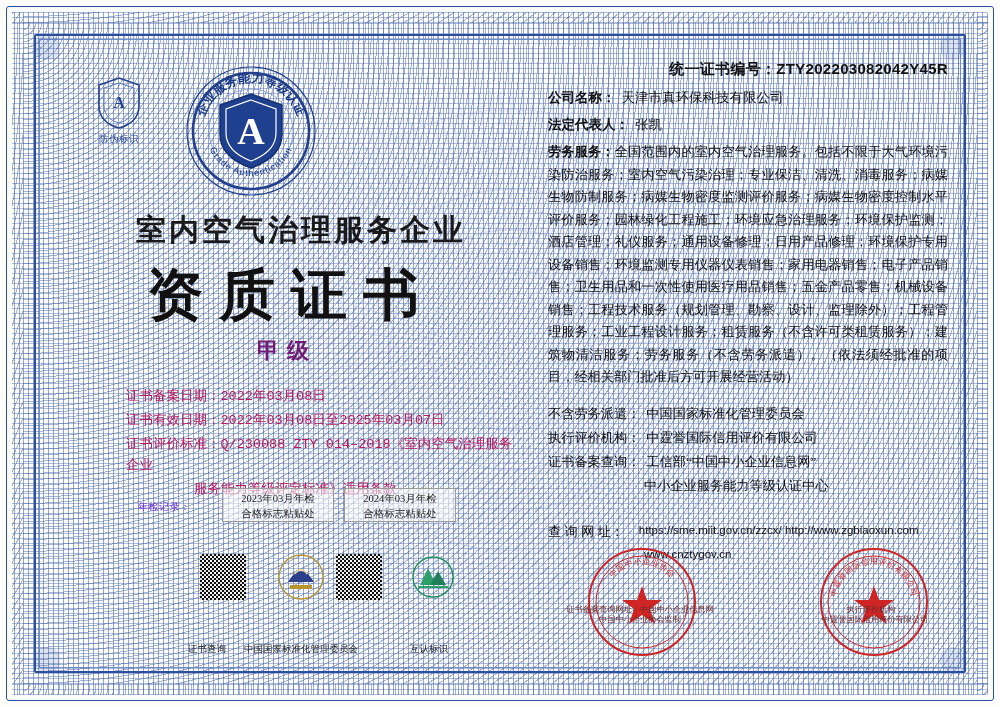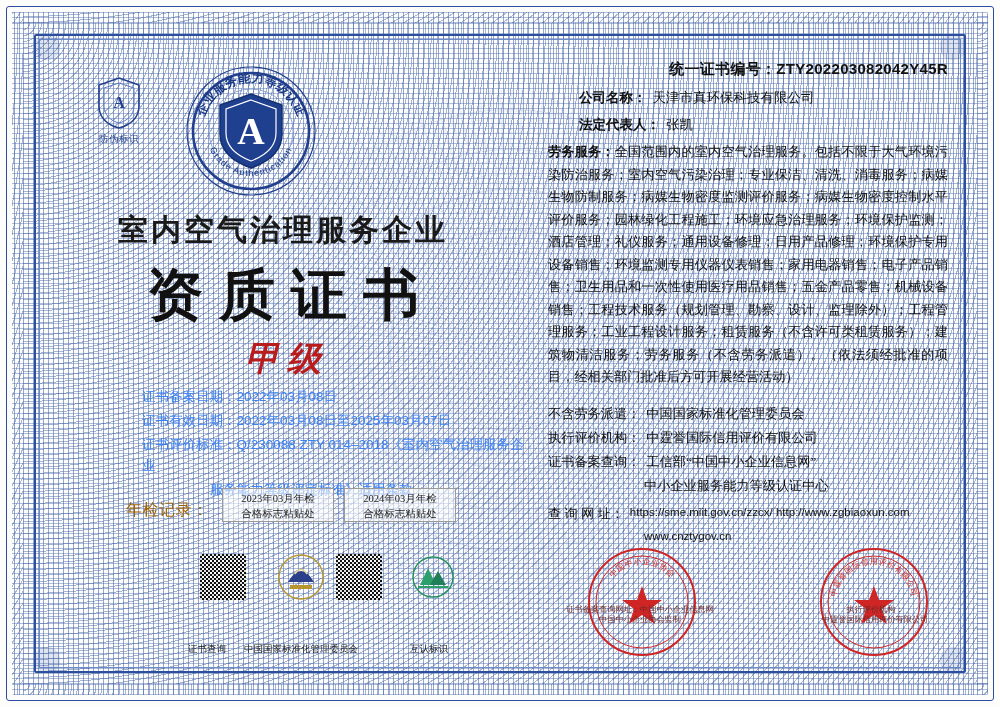--- a/index.html
+++ b/index.html
@@ -143,70 +143,70 @@
   .title-sub {
     position: absolute;
     left: 0; top: 162px;
     width: 470px;
     text-align: center;
     font-family: "Liberation Serif", serif;
     font-size: 30px;
     font-weight: bold;
     color: #1a1a1a;
     letter-spacing: 3px;
+    padding-left: 18px;
   }
   .title-main {
     position: absolute;
     left: 0; top: 210px;
     width: 470px;
     text-align: center;
     font-family: "Liberation Serif", serif;
     font-size: 56px;
     font-weight: bold;
     color: #111;
     letter-spacing: 16px;
     text-indent: 16px;
   }
   .title-grade {
     position: absolute;
     left: 0; top: 288px;
     width: 470px;
     text-align: center;
     font-family: "Liberation Serif", serif;
-    font-size: 34px;
+    font-size: 22px;
     font-weight: bold;
-    color: #b91c1c;
+    color: #701a75;
     letter-spacing: 8px;
     text-indent: 8px;
-    font-style: italic;
   }
 
   .meta {
     position: absolute;
-    left: 94px; top: 338px;
+    left: 78px; top: 338px;
     width: 390px;
-    font-family: Liberation Sans, sans-serif;
+    font-family: Liberation Mono, monospace;
     font-size: 13.5px;
-    color: #3b82f6;
+    color: #be185d;
     line-height: 21px;
   }
   .meta .row { margin-bottom: 3px; }
   .meta .row.indent2 { text-indent: 68px; }
 
   .annual {
     position: absolute;
     left: 78px; top: 440px;
     width: 392px;
   }
   .annual .label {
     position: absolute;
-    left: 0; top: 12px;
-    font-family: "Liberation Serif", serif;
-    font-size: 16px;
-    color: #a16207;
+    left: 12px; top: 12px;
+    font-family: "Liberation Serif", serif;
+    font-size: 10px;
+    color: #6d28d9;
     letter-spacing: .5px;
   }
   .annual .box {
     position: absolute;
     top: 0;
     width: 112px;
     height: 34px;
     border: 1px solid #9a9a9a;
     background: rgba(255,255,255,.55);
     font-family: "Liberation Serif", serif;
@@ -276,21 +276,20 @@
     display: flex;
     font-size: 13.5px;
     line-height: 22px;
     margin-bottom: 5px;
   }
   .field .k {
     flex: 0 0 auto;
     font-weight: bold;
     white-space: nowrap;
     margin-right: 6px;
-    margin-left: 31px;
   }
   .field .v {
     flex: 1 1 auto;
     text-align: justify;
   }
   .scope {
     font-size: 13.2px;
     line-height: 22.5px;
     text-align: justify;
     margin-bottom: 14px;
@@ -474,21 +473,21 @@
         <span class="k">执行评价机构：</span>
         <span class="v">中霆誉国际信用评价有限公司</span>
       </div>
       <div class="row">
         <span class="k">证书备案查询：</span>
         <span class="v">工信部“中国中小企业信息网”</span>
       </div>
       <div class="row ind">
         <span class="v">中小企业服务能力等级认证中心</span>
       </div>
-      <div class="row" style="margin-top:6px;">
+      <div class="row" style="margin-top:24px;gap:9px;">
         <span class="k">查 询 网 址：</span>
         <span class="v urls">https://sme.miit.gov.cn/zzcx/   http://www.zgbiaoxun.com</span>
       </div>
       <div class="row ind">
         <span class="v urls">www.cnztygov.cn</span>
       </div>
     </div>
   </div>
 
   <div class="seal seal-1">

